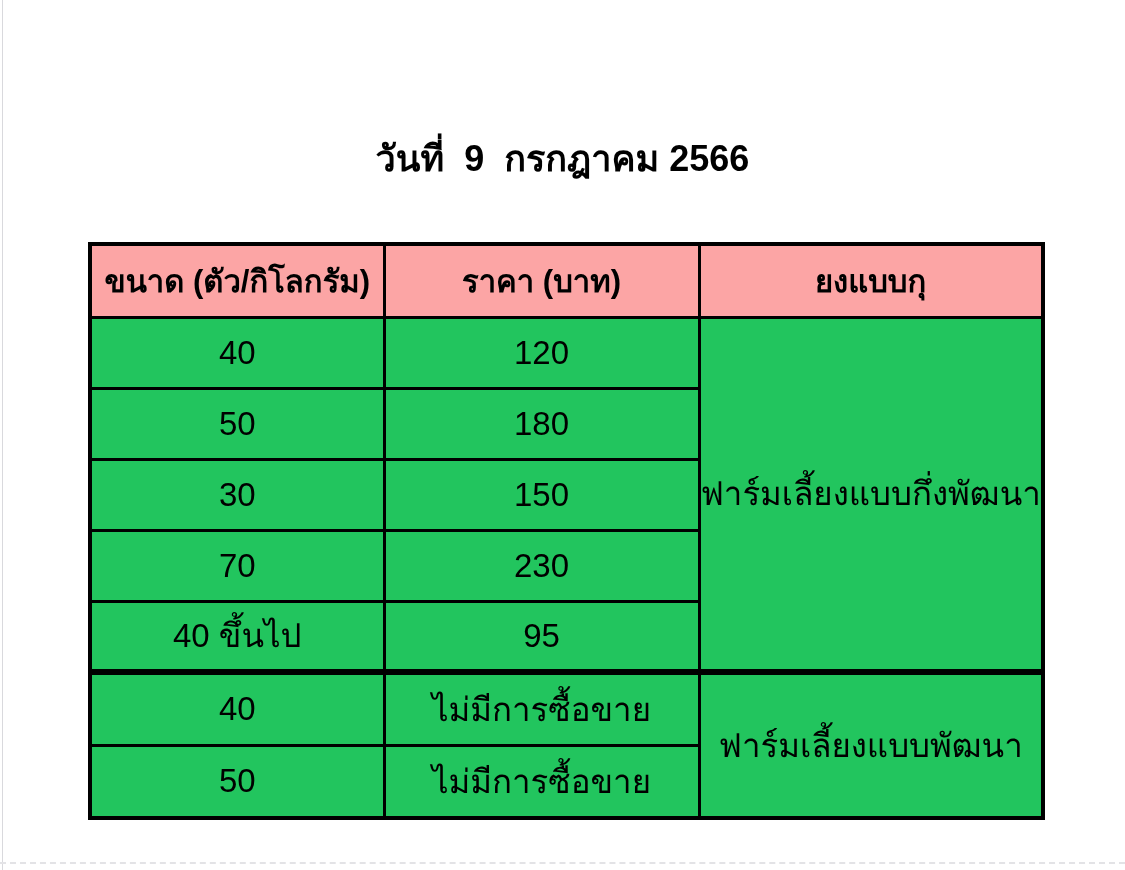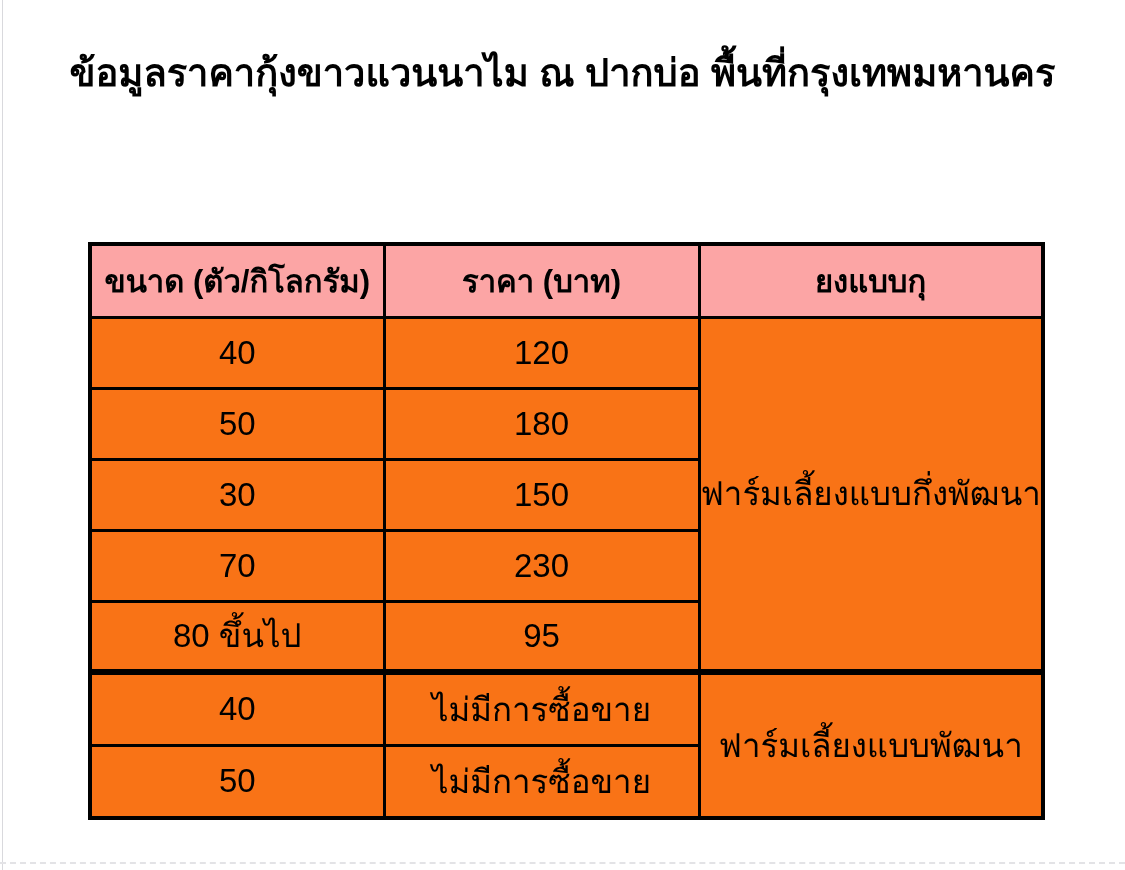--- a/index.html
+++ b/index.html
@@ -74,39 +74,39 @@
   .price-table th {
     background: #fca5a5;
     font-size: 31px;
     font-weight: bold;
     white-space: nowrap;
   }
   .price-table tbody tr { height: 71px; }
   .price-table tbody tr.grp2 { height: 73px; }
   .price-table td {
     font-size: 33px;
-    background: #f97316;
+    background: #22c55e;
     white-space: nowrap;
   }
   .price-table td.remark {
     font-size: 33px;
   }
   
   .price-table tr.group-sep td {
     border-top: 6px solid #000000;
   }
 </style>
 </head>
 <body>
 
 <main class="page">
   <div class="left-edge-line"></div>
   <div class="page-break-line"></div>
 
-  <h1 class="doc-title">ข้อมูลราคากุ้งขาวแวนนาไม ณ ปากบ่อ พื้นที่กรุงเทพมหานคร</h1>
+  <h2 class="doc-date">วันที่  9  กรกฎาคม 2566</h2>
 
   <table class="price-table">
     <colgroup>
       <col class="c1">
       <col class="c2">
       <col class="c3">
     </colgroup>
     <thead>
       <tr>
         <th>ขนาด (ตัว/กิโลกรัม)</th>
@@ -126,21 +126,21 @@
       </tr>
       <tr>
         <td>30</td>
         <td>150</td>
       </tr>
       <tr>
         <td>70</td>
         <td>230</td>
       </tr>
       <tr>
-        <td>80 ขึ้นไป</td>
+        <td>40 ขึ้นไป</td>
         <td>95</td>
       </tr>
       <tr class="group-sep grp2">
         <td>40</td>
         <td>ไม่มีการซื้อขาย</td>
         <td class="remark" rowspan="2">ฟาร์มเลี้ยงแบบพัฒนา</td>
       </tr>
       <tr class="grp2">
         <td>50</td>
         <td>ไม่มีการซื้อขาย</td>

